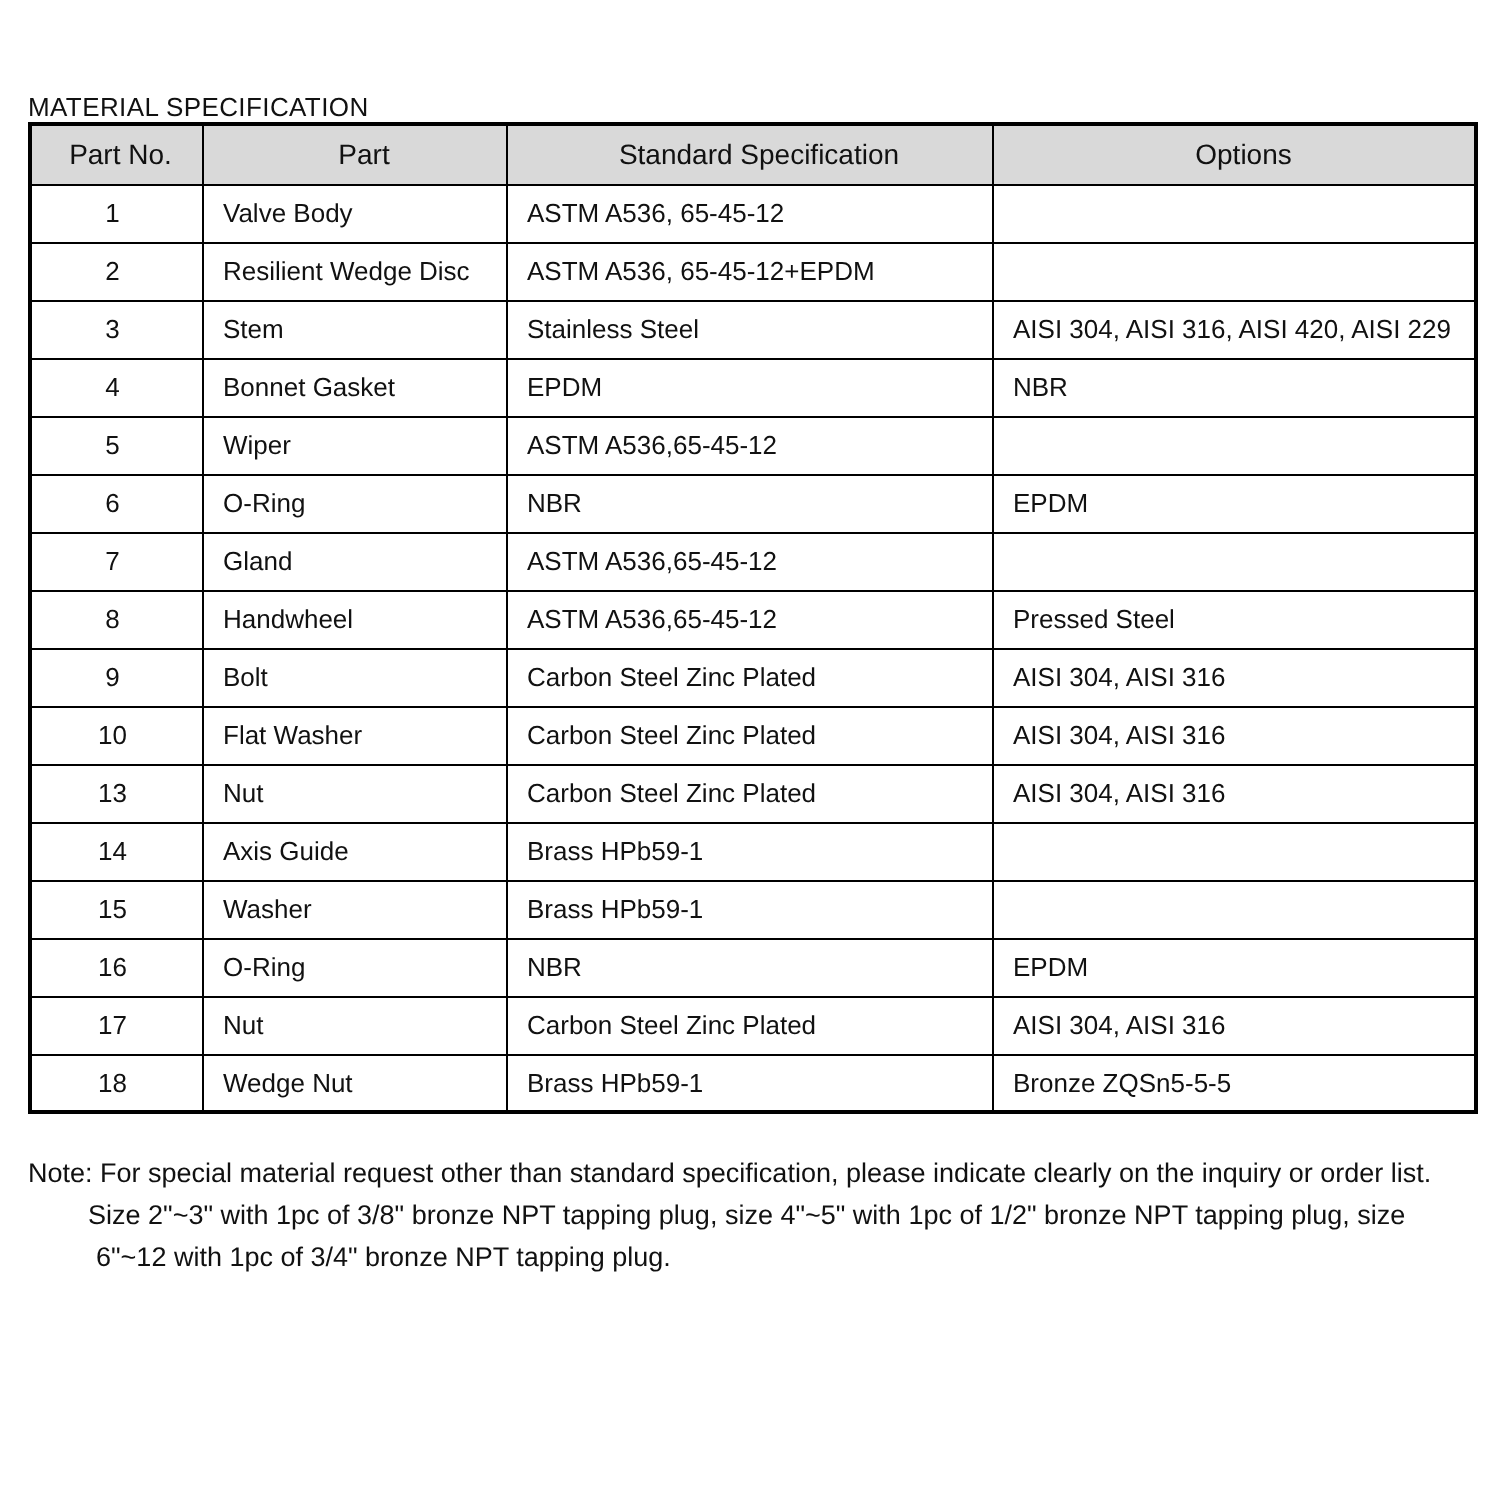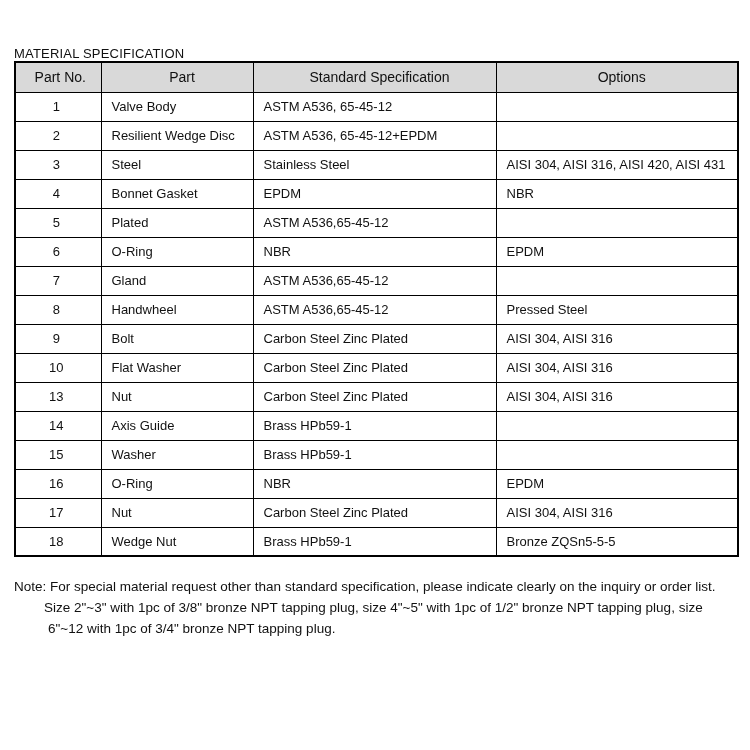--- a/index.html
+++ b/index.html
@@ -93,33 +93,33 @@
           <td></td>
         </tr>
         <tr>
           <td>2</td>
           <td>Resilient Wedge Disc</td>
           <td>ASTM A536, 65-45-12+EPDM</td>
           <td></td>
         </tr>
         <tr>
           <td>3</td>
-          <td>Steel</td>
+          <td>Stem</td>
           <td>Stainless Steel</td>
-          <td>AISI 304, AISI 316, AISI 420, AISI 431</td>
+          <td>AISI 304, AISI 316, AISI 420, AISI 229</td>
         </tr>
         <tr>
           <td>4</td>
           <td>Bonnet Gasket</td>
           <td>EPDM</td>
           <td>NBR</td>
         </tr>
         <tr>
           <td>5</td>
-          <td>Plated</td>
+          <td>Wiper</td>
           <td>ASTM A536,65-45-12</td>
           <td></td>
         </tr>
         <tr>
           <td>6</td>
           <td>O-Ring</td>
           <td>NBR</td>
           <td>EPDM</td>
         </tr>
         <tr>

